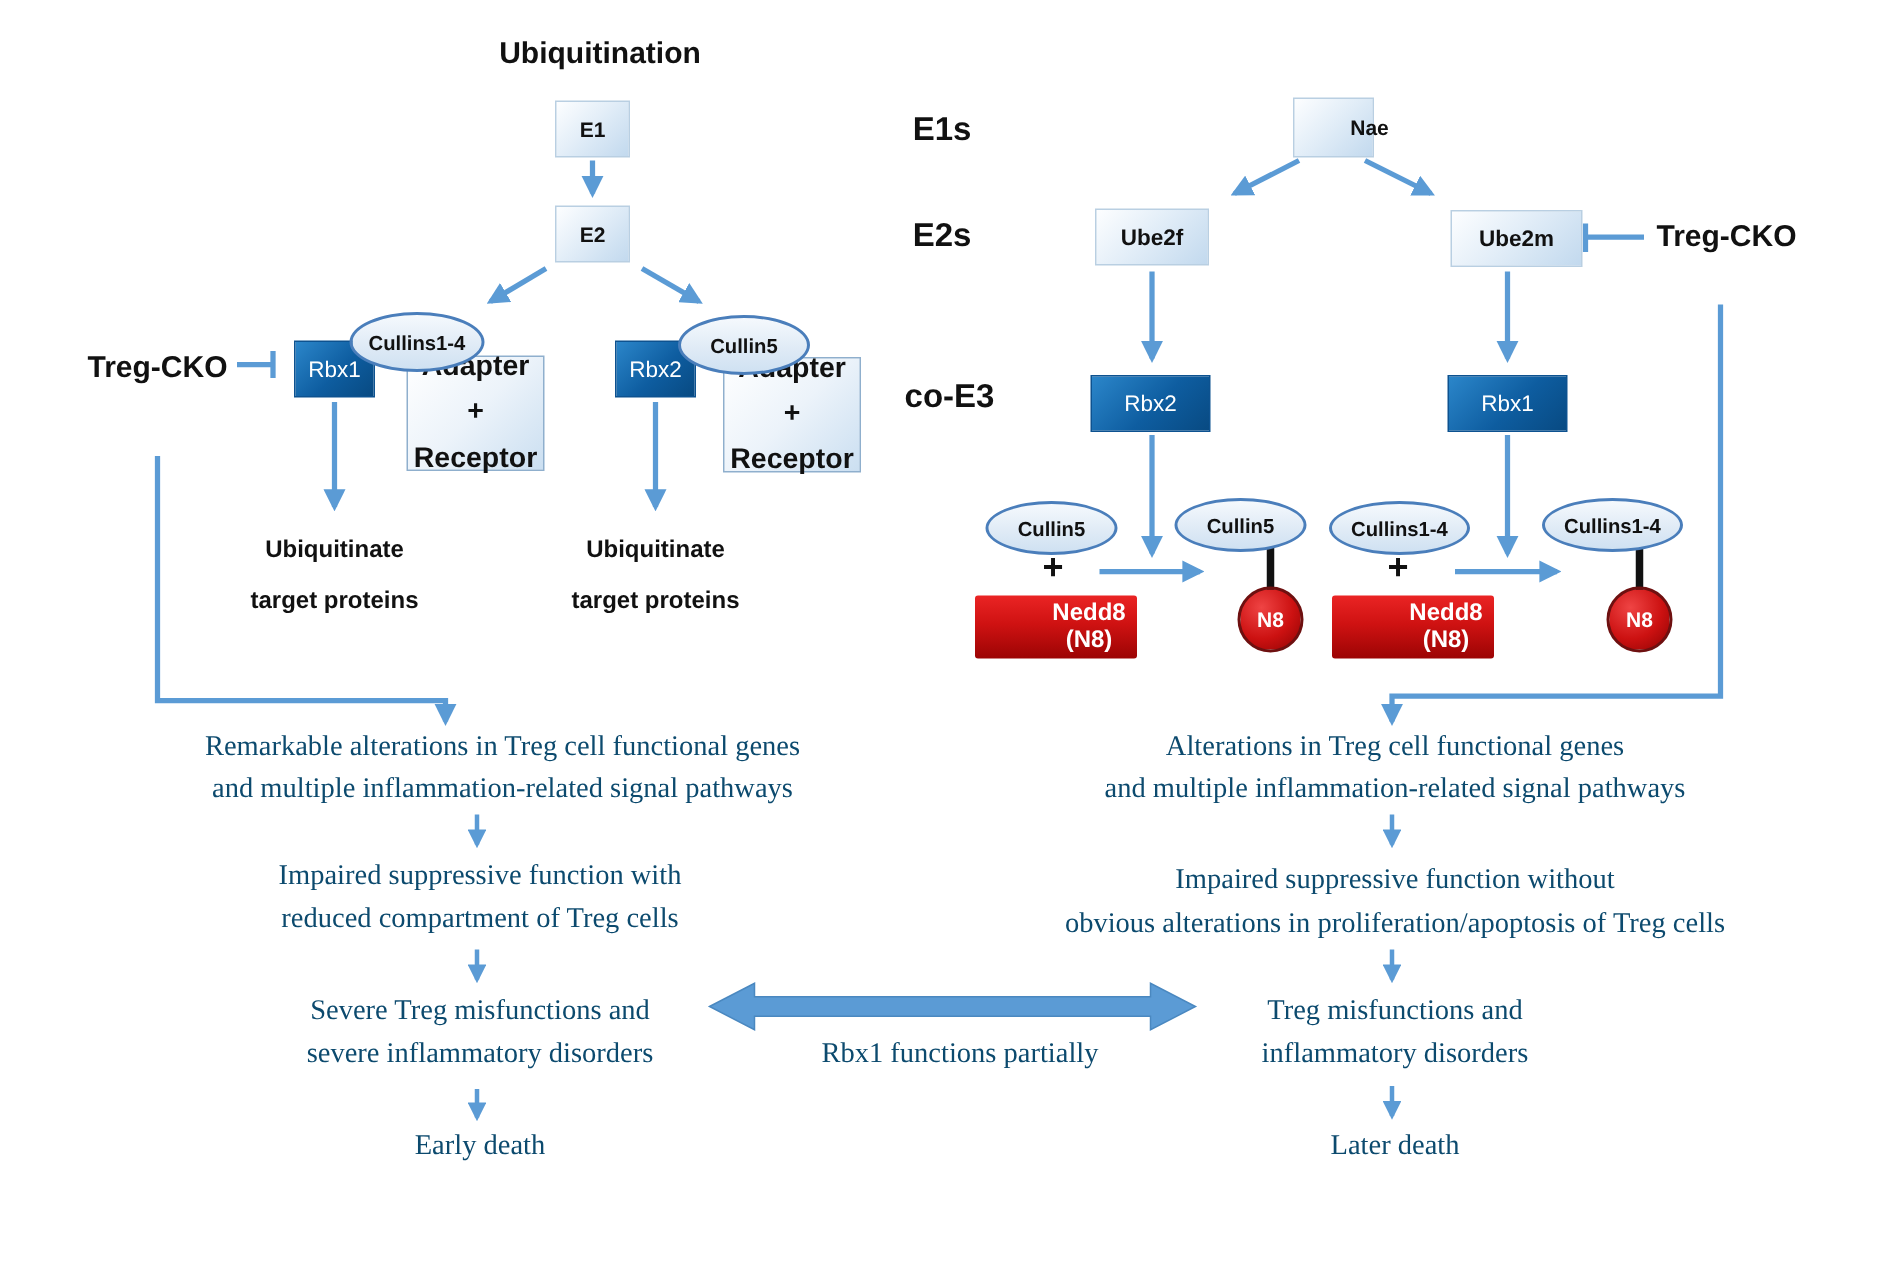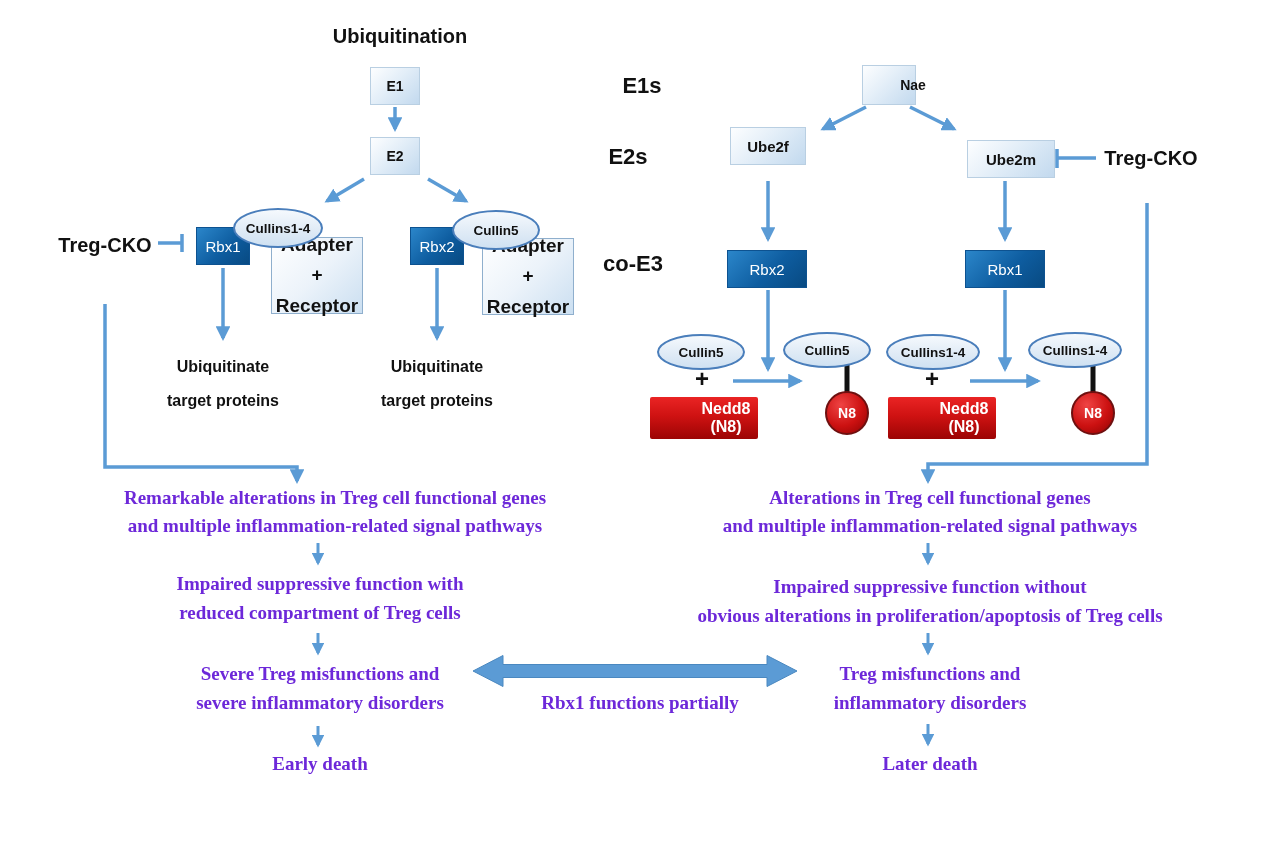--- a/index.html
+++ b/index.html
@@ -17,21 +17,21 @@
   .ellipse{background:linear-gradient(180deg,#f5f9fd 0%,#e0ebf6 55%,#cfe1f2 100%);
            border:2px solid #4a7ebb;border-radius:50%;font-weight:bold;font-size:13.5px;color:#111;z-index:3;}
   .red-box{background:linear-gradient(180deg,#ea2424 0%,#cf1212 45%,#9c0404 100%);
            border-radius:2px;font-weight:bold;font-size:16px;color:#fff;z-index:2;padding-left:44px;}
   .n8-circle{background:radial-gradient(circle at 35% 30%,#ef4444 0%,#cc1111 55%,#8d0303 100%);
            border:2px solid #6e1010;border-radius:50%;font-weight:bold;font-size:14px;color:#fff;z-index:3;}
   .title{font-weight:bold;font-size:20px;}
   .rowlabel{font-weight:bold;font-size:22px;}
   .tregcko{font-weight:bold;font-size:20px;}
   .outcome-sans{font-weight:bold;font-size:16px;}
-  .serif-line{font-family:"Liberation Serif",serif;font-weight:bold;font-size:19px;color:#6d28d9;z-index:2;}
+  .serif-line{font-family:"Liberation Serif",serif;font-weight:normal;font-size:19px;color:#0c4a6e;z-index:2;}
   .plus-sign{font-weight:bold;font-size:24px;color:#111;z-index:2;}
 </style>
 </head>
 <body>
 
 <div id="canvas">
 
   <svg id="connectors" width="1268" height="845" viewBox="0 0 1268 845">
     <defs>
       <marker id="ah" viewBox="0 0 10 10" refX="8" refY="5" markerWidth="4.2" markerHeight="4.2" orient="auto-start-reverse">
@@ -98,26 +98,26 @@
     </div>
   </div>
   <div class="abs node ellipse" style="left:452px;top:210px;width:88px;height:40px;">Cullin5</div>
 
   <div class="abs node outcome-sans" style="left:148px;top:356px;width:150px;height:22px;">Ubiquitinate</div>
   <div class="abs node outcome-sans" style="left:148px;top:390px;width:150px;height:22px;">target proteins</div>
   <div class="abs node outcome-sans" style="left:362px;top:356px;width:150px;height:22px;">Ubiquitinate</div>
   <div class="abs node outcome-sans" style="left:362px;top:390px;width:150px;height:22px;">target proteins</div>
 
 
-  <div class="abs node rowlabel" style="left:612px;top:72px;width:60px;height:28px;">E1s</div>
+  <div class="abs node rowlabel" style="left:598px;top:72px;width:60px;height:28px;">E1s</div>
   <div class="abs node rowlabel" style="left:598px;top:143px;width:60px;height:28px;">E2s</div>
   <div class="abs node rowlabel" style="left:593px;top:250px;width:80px;height:28px;">co-E3</div>
 
   <div class="abs node box-light" style="left:862px;top:65px;width:54px;height:40px;padding-left:48px;">Nae</div>
-  <div class="abs node box-light" style="left:730px;top:127px;width:76px;height:38px;font-size:15px;">Ube2f</div>
+  <div class="abs node box-light" style="left:730px;top:139px;width:76px;height:38px;font-size:15px;">Ube2f</div>
   <div class="abs node box-light" style="left:967px;top:140px;width:88px;height:38px;font-size:15px;">Ube2m</div>
 
   <div class="abs node tregcko" style="left:1096px;top:146px;width:110px;height:24px;">Treg-CKO</div>
 
   <div class="abs node box-dark" style="left:727px;top:250px;width:80px;height:38px;">Rbx2</div>
   <div class="abs node box-dark" style="left:965px;top:250px;width:80px;height:38px;">Rbx1</div>
 
   <div class="abs node ellipse" style="left:657px;top:334px;width:88px;height:36px;">Cullin5</div>
   <div class="abs node plus-sign" style="left:688px;top:365px;width:28px;height:28px;">+</div>
   <div class="abs node red-box" style="left:650px;top:397px;width:108px;height:42px;">Nedd8 (N8)</div>

